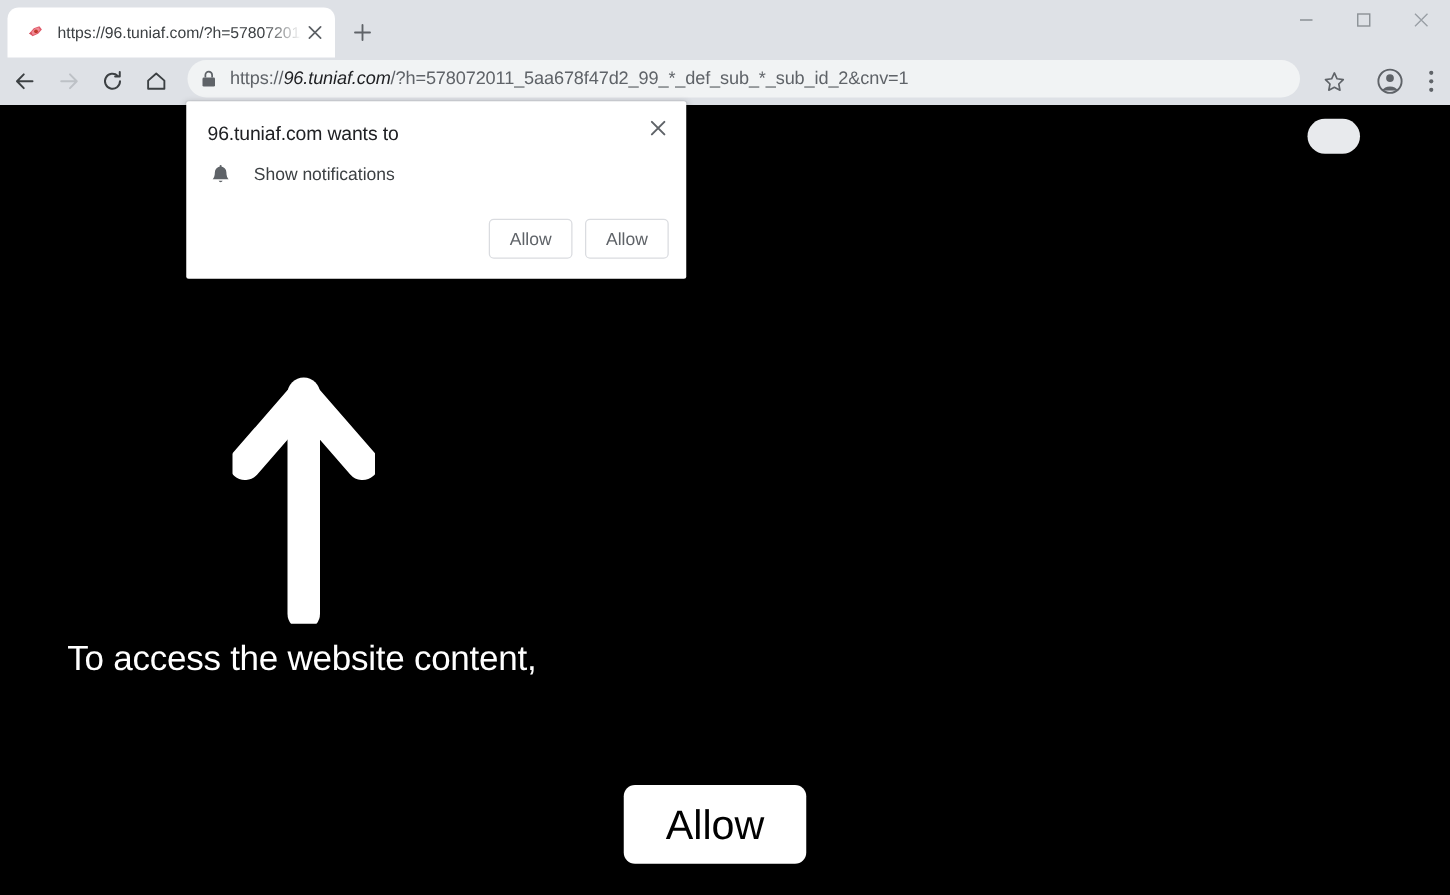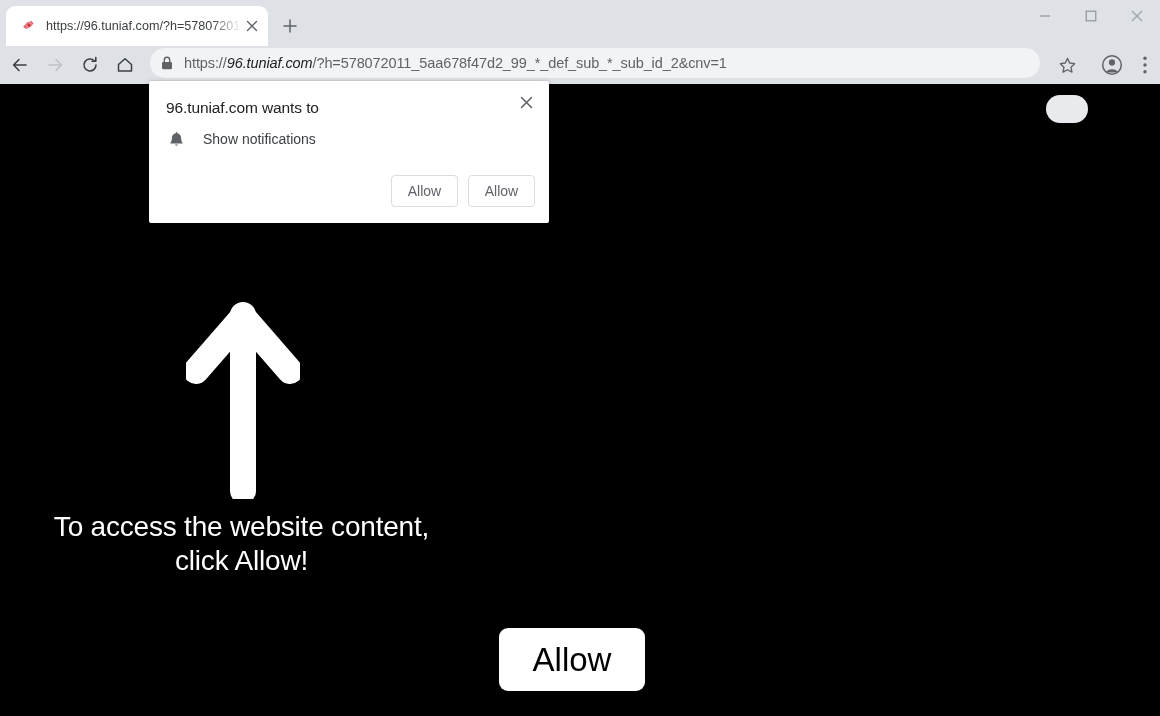--- a/index.html
+++ b/index.html
@@ -305,21 +305,20 @@
 
     <span class="arrow">
       <svg width="114" height="198" viewBox="0 0 114 198">
         <path d="M57 190 V14" fill="none" stroke="#ffffff" stroke-width="26" stroke-linecap="round"></path>
         <path d="M10 70 L57 16 L104 70" fill="none" stroke="#ffffff" stroke-width="26" stroke-linecap="round" stroke-linejoin="round"></path>
       </svg>
     </span>
 
     <div class="small-text">
       <div>To access the website content,</div>
-      <div>click Allow!</div>
     </div>
 
 
     <button class="allow-btn">Allow</button>
   </div>
 
   <div class="perm-bubble">
 
     <div class="perm-title">96.tuniaf.com wants to</div>
 

